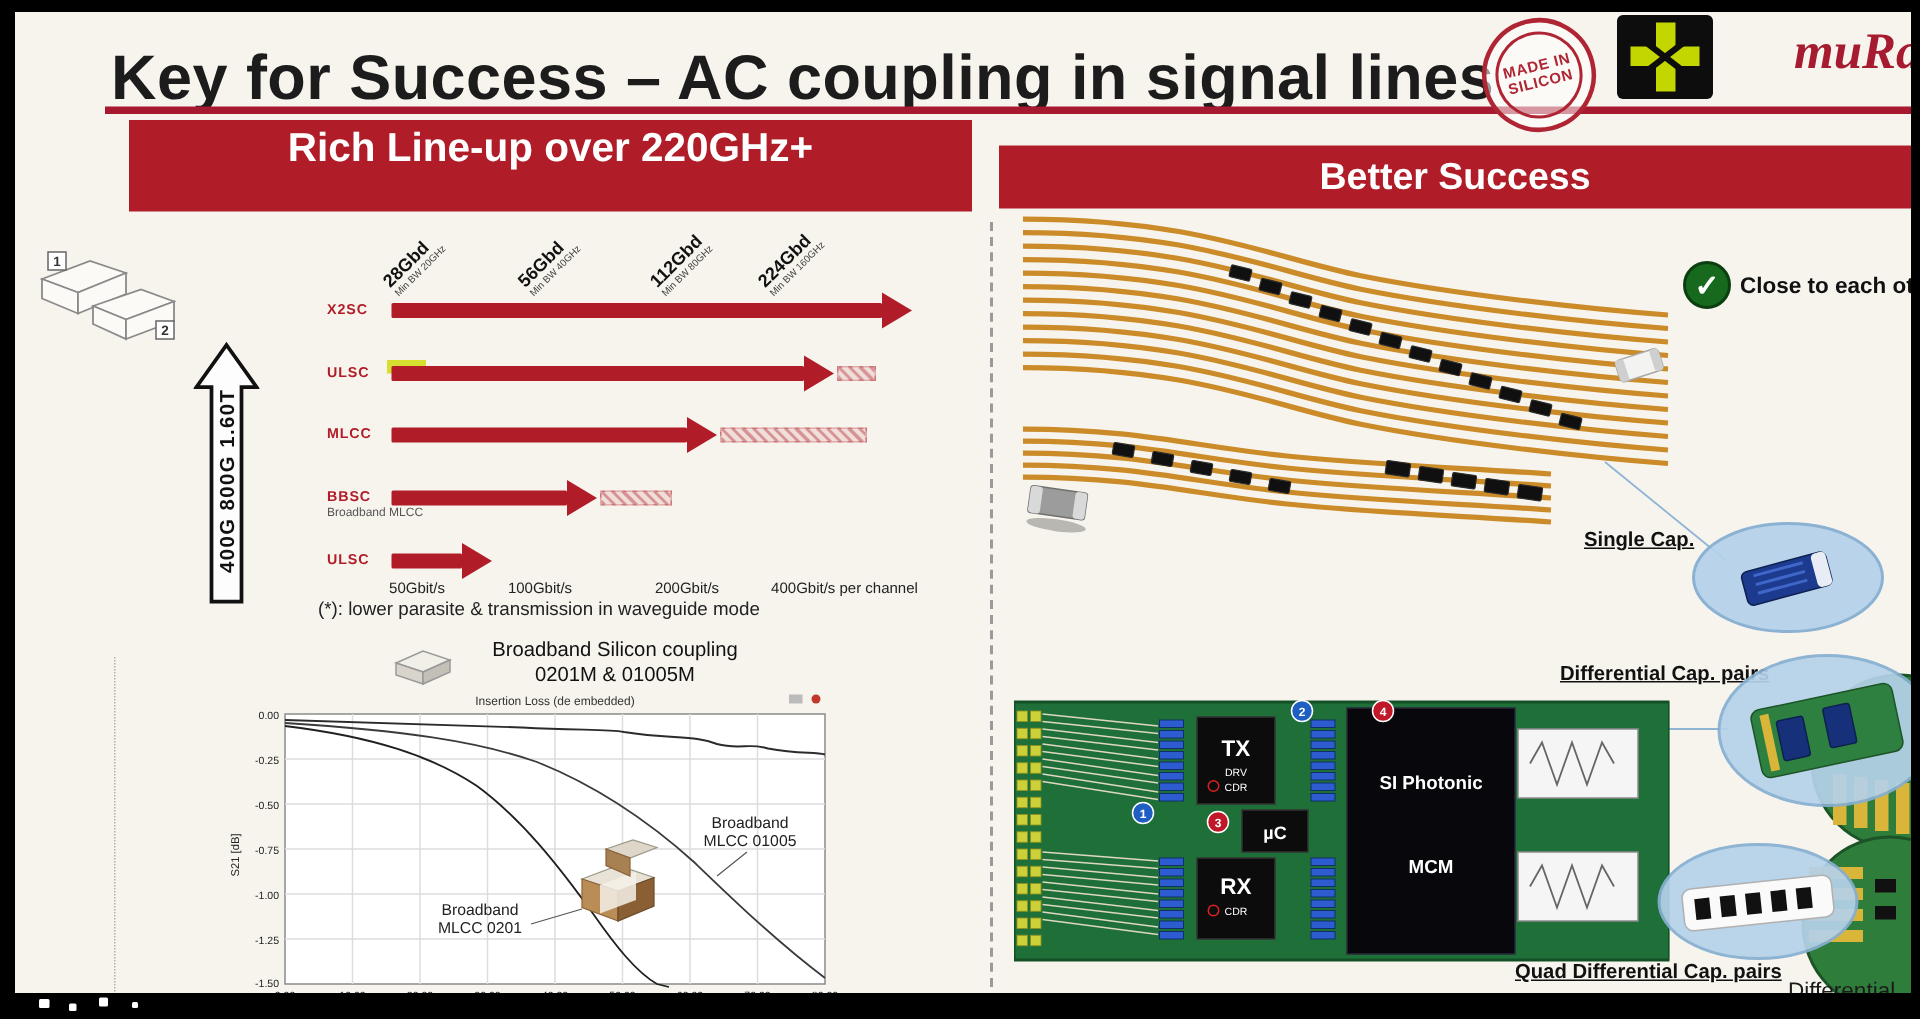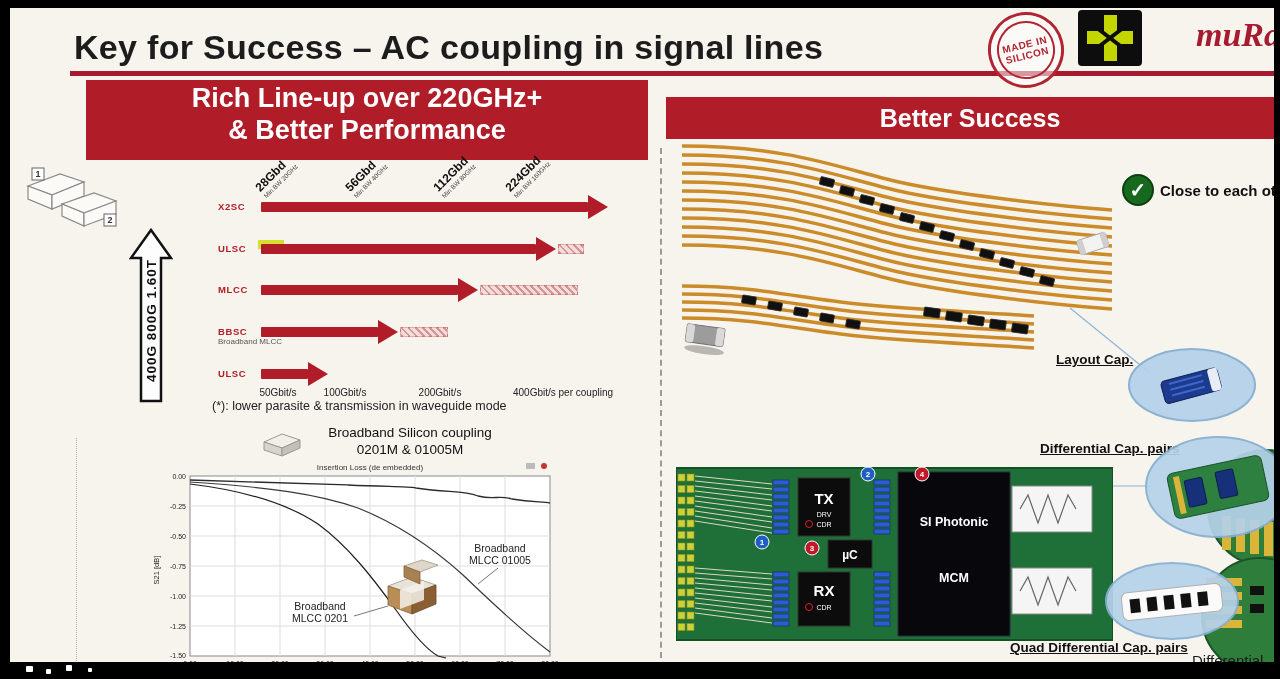--- a/index.html
+++ b/index.html
@@ -1,20 +1,20 @@
 <!DOCTYPE html>
 <html><head>
 <meta charset="utf-8">
 <style>
   *{margin:0;padding:0;box-sizing:border-box}
   body{background:#1a1a1a;font-family:"Liberation Sans",sans-serif}
   #stage{position:relative;width:1280px;height:679px;background:#000;overflow:hidden}
   #slide{position:absolute;left:10px;top:8px;width:1264px;height:654px;background:#f7f4ee;overflow:hidden}
   .abs{position:absolute}
-  .title{font-size:34px;font-weight:800;color:#1c1c1c;letter-spacing:.3px;white-space:nowrap}
+  .title{font-size:42px;font-weight:800;color:#1c1c1c;letter-spacing:.3px;white-space:nowrap}
   .rule{background:#a6192e}
   .banner{background:#b01c27;color:#fff;font-weight:bold;text-align:center}
   .col-head{display:flex;flex-direction:column;justify-content:flex-end;transform:rotate(-45deg);transform-origin:0 100%;white-space:nowrap}
   .col-head .rate{font-weight:bold;font-size:12px;color:#111;line-height:13px}
   .col-head .bw{font-size:6.5px;color:#444;line-height:8px}
   .row{position:absolute;left:0;width:420px;height:26px}
   .rname{position:absolute;left:12px;top:7px;font-size:9.5px;font-weight:bold;color:#b01c27;letter-spacing:.6px}
   .rsub{position:absolute;left:12px;top:18px;font-size:8px;color:#555}
   .bar{position:absolute;top:8px;height:10px;background:#b01c27;border-radius:1px}
   .ahead{position:absolute;top:1px;width:0;height:0;border-top:12px solid transparent;border-bottom:12px solid transparent;border-left:20px solid #b01c27}
@@ -48,23 +48,22 @@
     </div>
     <svg class="abs" style="left:1068px;top:2px" width="64" height="56">
       <rect x="0" y="0" width="64" height="56" rx="4" fill="#0d0d0d"></rect>
       <rect x="26" y="5" width="13" height="46" fill="#c3d600"></rect>
       <rect x="9" y="21" width="46" height="13" fill="#c3d600"></rect>
       <line x1="6" y1="8" x2="58" y2="48" stroke="#0d0d0d" stroke-width="4"></line>
       <line x1="58" y1="8" x2="6" y2="48" stroke="#0d0d0d" stroke-width="4"></line>
     </svg>
     <div class="abs brand" style="left:1186px;top:8px;width:80px;overflow:hidden">muRata</div>
 
-    <div class="abs banner" style="left:76px;top:72px;width:562px;height:80px;font-size:27px;line-height:32px;padding-top:2px">
+    <div class="abs banner" style="left:76px;top:72px;width:562px;height:61px;font-size:27px;line-height:32px;padding-top:2px">
       <div>Rich Line-up over 220GHz+</div>
-      <div>&amp; Better Performance</div>
     </div>
 
     <svg class="abs" style="left:10px;top:146px" width="104" height="80">
       <g stroke="#8a8a8a" stroke-width="1.2" fill="#fcfaf7">
         <polygon points="8,32 40,20 64,28 32,41"></polygon>
         <polygon points="8,32 32,41 32,55 8,45"></polygon>
         <polygon points="32,41 64,28 64,42 32,55"></polygon>
         <polygon points="42,50 74,39 96,47 64,59"></polygon>
         <polygon points="42,50 64,59 64,72 42,62"></polygon>
         <polygon points="64,59 96,47 96,60 64,72"></polygon>
@@ -127,23 +126,23 @@
       </div>
       <div class="row" style="top:163px">
         <span class="rname">BBSC</span>
         <span class="rsub">Broadband MLCC</span>
         <div class="bar" style="left:55px;width:117px"></div>
           <div class="ahead" style="left:172px"></div>
         <div class="hatch" style="left:194px;width:48px"></div>
       </div>
 
       <div class="abs xlab" style="left:32px;top:231px;width:80px">50Gbit/s</div>
-      <div class="abs xlab" style="left:99px;top:231px;width:80px">100Gbit/s</div>
-      <div class="abs xlab" style="left:194px;top:231px;width:80px">200Gbit/s</div>
-      <div class="abs xlab" style="left:292px;top:231px;width:130px">400Gbit/s per coupling</div>
+      <div class="abs xlab" style="left:114px;top:231px;width:80px">100Gbit/s</div>
+      <div class="abs xlab" style="left:212px;top:231px;width:80px">200Gbit/s</div>
+      <div class="abs xlab" style="left:292px;top:231px;width:130px">400Gbit/s per channel</div>
     </div>
 
     <div class="abs note" style="left:202px;top:391px">(*): lower parasite &amp; transmission in waveguide mode</div>
 
     <svg class="abs" style="left:248px;top:418px" width="48" height="32">
       <polygon points="6,16 24,8 42,14 24,22" fill="#f2efe9" stroke="#999"></polygon>
       <polygon points="6,16 24,22 24,30 6,24" fill="#d8d4cc" stroke="#999"></polygon>
       <polygon points="24,22 42,14 42,22 24,30" fill="#c4c0b8" stroke="#999"></polygon>
     </svg>
     <div class="abs capcap" style="left:295px;top:416px;width:210px">
@@ -282,21 +281,21 @@
     </svg>
 
     <div class="abs check-circle" style="left:1112px;top:166px">✓</div>
     <div class="abs check-label" style="left:1150px;top:174px">Close to each other</div>
 
     <svg class="abs" style="left:1030px;top:285px" width="244" height="220">
       <line x1="110" y1="80" x2="30" y2="15" stroke="#8fb4d4" stroke-width="1.2"></line>
       <line x1="112" y1="193" x2="48" y2="193" stroke="#8fb4d4" stroke-width="1.2"></line>
     </svg>
 
-    <div class="abs callout" style="left:1046px;top:344px">Layout Cap.</div>
+    <div class="abs callout" style="left:1046px;top:344px">Single Cap.</div>
     <svg class="abs" style="left:1116px;top:338px" width="132" height="78">
       <ellipse cx="66" cy="39" rx="63" ry="36" fill="#b5d2ea" stroke="#86afd1" stroke-width="2" opacity=".95"></ellipse>
       <g transform="rotate(-15 66 39)">
         <rect x="36" y="28" width="58" height="23" rx="4" fill="#1c3b8e" stroke="#0e2050"></rect>
         <rect x="84" y="28" width="10" height="23" rx="3" fill="#e8edf5"></rect>
         <line x1="44" y1="32" x2="78" y2="32" stroke="#3f66c9" stroke-width="2"></line>
         <line x1="44" y1="38" x2="78" y2="38" stroke="#3f66c9" stroke-width="2"></line>
         <line x1="44" y1="44" x2="78" y2="44" stroke="#3f66c9" stroke-width="2"></line>
       </g>
     </svg>

